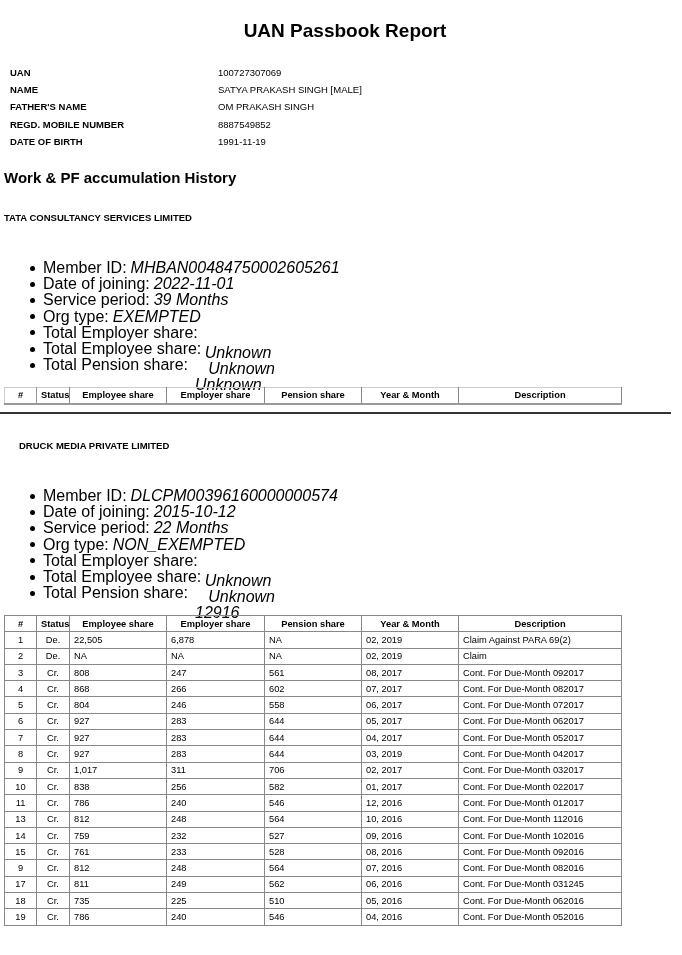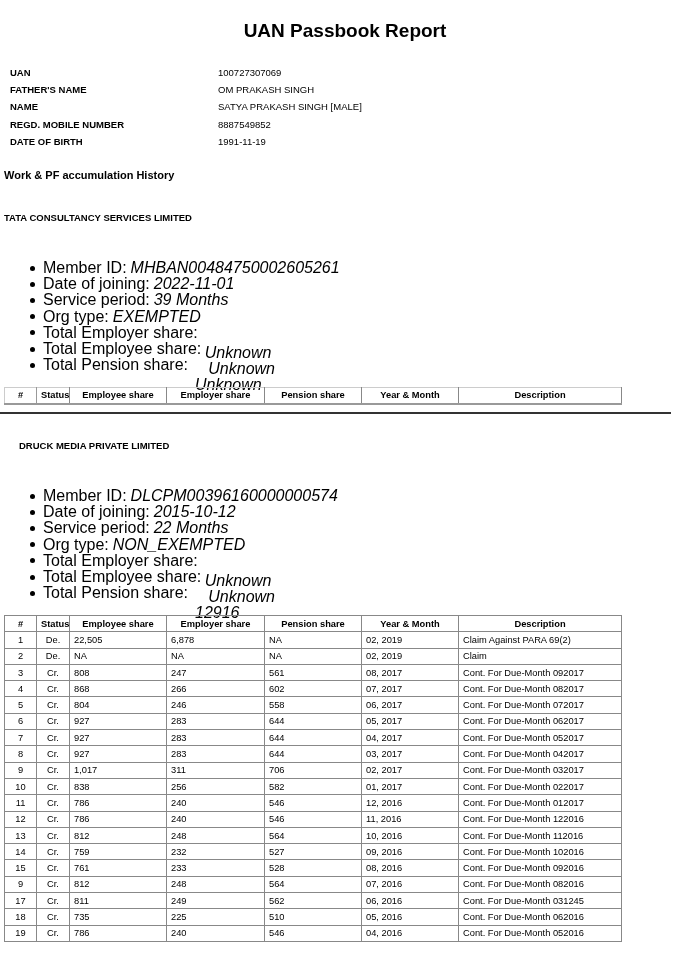--- a/index.html
+++ b/index.html
@@ -10,21 +10,21 @@
     position: absolute; left: 0; width: 682px; top: 20px;
     text-align: center; font-size: 19px; font-weight: bold; padding-left: 8px;
   }
 
   .info { position: absolute; left: 10px; top: 64px; font-size: 9.5px; }
   .info-row { display: flex; height: 17.2px; align-items: center; }
   .info-label { width: 208px; font-weight: bold; }
   .info-value { }
 
   .section-title {
-    position: absolute; left: 4px; top: 169px; font-size: 11px; font-weight: bold;
+    position: absolute; left: 4px; top: 169px; font-size: 15px; font-weight: bold;
   }
 
   .org-name {
     position: absolute; left: 4px; font-size: 9.5px; font-weight: bold;
   }
 
   .details { position: absolute; left: 28px; font-size: 16px; list-style: none; }
   .details li { height: 16.2px; display: flex; align-items: center; }
   .details li::before {
     content: ""; display: inline-block; width: 5px; height: 5px; border-radius: 50%;
@@ -61,26 +61,26 @@
 <body>
 
 <div class="title">UAN Passbook Report</div>
 
 <div class="info">
   <div class="info-row">
     <span class="info-label">UAN</span>
     <span class="info-value">100727307069</span>
   </div>
   <div class="info-row">
+    <span class="info-label">NAME</span>
+    <span class="info-value">SATYA PRAKASH SINGH [MALE]</span>
+  </div>
+  <div class="info-row">
     <span class="info-label">FATHER'S NAME</span>
     <span class="info-value">OM PRAKASH SINGH</span>
-  </div>
-  <div class="info-row">
-    <span class="info-label">NAME</span>
-    <span class="info-value">SATYA PRAKASH SINGH [MALE]</span>
   </div>
   <div class="info-row">
     <span class="info-label">REGD. MOBILE NUMBER</span>
     <span class="info-value">8887549852</span>
   </div>
   <div class="info-row">
     <span class="info-label">DATE OF BIRTH</span>
     <span class="info-value">1991-11-19</span>
   </div>
 </div>
@@ -258,21 +258,21 @@
         <td>644</td>
         <td>04, 2017</td>
         <td>Cont. For Due-Month 052017</td>
       </tr>
       <tr>
         <td class="c">8</td>
         <td class="c">Cr.</td>
         <td>927</td>
         <td>283</td>
         <td>644</td>
-        <td>03, 2017</td>
+        <td>03, 2019</td>
         <td>Cont. For Due-Month 042017</td>
       </tr>
       <tr>
         <td class="c">9</td>
         <td class="c">Cr.</td>
         <td>1,017</td>
         <td>311</td>
         <td>706</td>
         <td>02, 2017</td>
         <td>Cont. For Due-Month 032017</td>
@@ -289,29 +289,20 @@
       <tr>
         <td class="c">11</td>
         <td class="c">Cr.</td>
         <td>786</td>
         <td>240</td>
         <td>546</td>
         <td>12, 2016</td>
         <td>Cont. For Due-Month 012017</td>
       </tr>
       <tr>
-        <td class="c">12</td>
-        <td class="c">Cr.</td>
-        <td>786</td>
-        <td>240</td>
-        <td>546</td>
-        <td>11, 2016</td>
-        <td>Cont. For Due-Month 122016</td>
-      </tr>
-      <tr>
         <td class="c">13</td>
         <td class="c">Cr.</td>
         <td>812</td>
         <td>248</td>
         <td>564</td>
         <td>10, 2016</td>
         <td>Cont. For Due-Month 112016</td>
       </tr>
       <tr>
         <td class="c">14</td>

